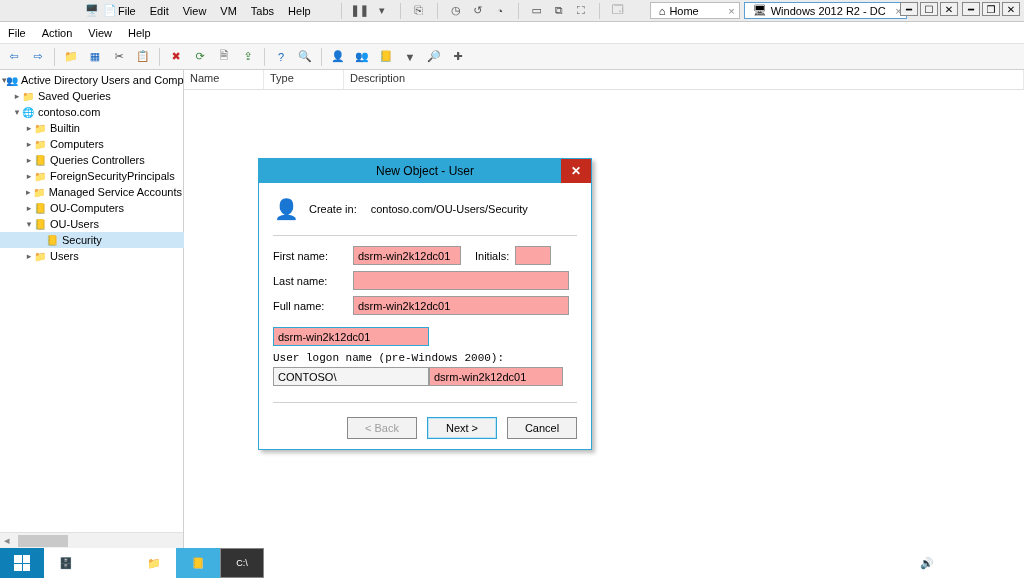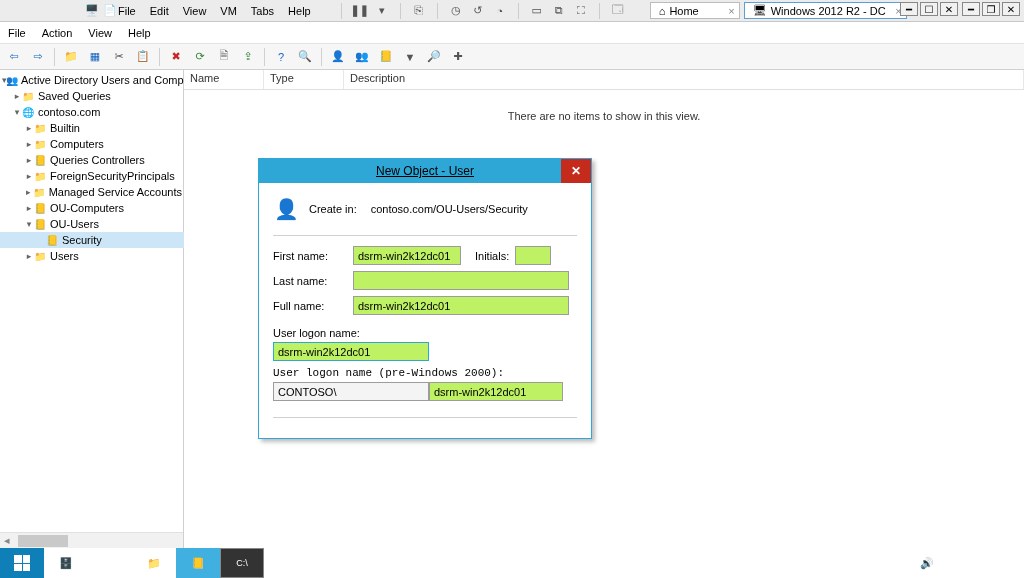--- a/index.html
+++ b/index.html
@@ -39,29 +39,29 @@
   .list { flex:1; display:flex; flex-direction:column; position:relative; }
   .list-header { height:20px; border-bottom:1px solid #e0e0e0; display:flex; }
   .list-header .col { border-right:1px solid #e8e8e8; padding:2px 6px; font-size:11px; color:#333; }
   .list-empty { margin-top: 20px; text-align:center; color:#333; }
 
   .tree-scroll { height:16px; background:#f1f1f1; display:flex; align-items:center; border-top:1px solid #e0e0e0;}
   .tree-scroll .thumb { height:12px; background:#c9c9c9; margin-left:4px; width:50px; }
 
   
   .dlg { position:absolute; left:258px; top:158px; width:334px; background:#fff; border:1px solid #2fa7d6; box-shadow:3px 3px 4px rgba(0,0,0,.25); }
-  .dlg-title { height:24px; background:#2fa7d6; display:flex; align-items:center; justify-content:center; position:relative; font-size:12px; color:#000;text-decoration:underline;}
+  .dlg-title { height:24px; background:#2fa7d6; display:flex; align-items:center; justify-content:center; position:relative; font-size:12px; color:#000;}
   .dlg-close { position:absolute; right:0; top:0; width:30px; height:24px; background:#c42b1c; color:#fff; display:flex; align-items:center; justify-content:center; font-weight:bold; cursor:pointer;}
   .dlg-body { padding:12px 14px 10px 14px; }
   .dlg-inforow { display:flex; align-items:center; gap:8px; margin-bottom:12px; }
   .dlg-inforow .usericon { width:28px; height:28px; display:flex; align-items:center; justify-content:center; font-size:20px; color:#6b8db5;}
   .dlg-sep { border:none; border-top:1px solid #d0d0d0; margin:6px 0 10px 0;}
   .formrow { display:flex; align-items:center; margin-bottom:6px; gap:6px; }
   .lbl { width:74px; font-size:11px; }
-  .inp { border:1px solid #9c9c9c; height:19px; padding:1px 4px; font-size:11px; background:#bef264; }
+  .inp { border:1px solid #9c9c9c; height:19px; padding:1px 4px; font-size:11px; background:#fca5a5; }
   .sel { border:1px solid #9c9c9c; height:19px; font-size:11px; background:#fff; padding:0 16px 0 4px; appearance:auto;}
   .btnrow { display:flex; justify-content:flex-end; gap:10px; margin-top:14px; }
   .btn { width:70px; height:22px; border:1px solid #888; background:#f2f2f2; font-size:11px; cursor:pointer;}
   .btn.disabled { color:#9e9e9e; cursor:default;}
   .btn.default { border:1px solid #2fa7d6; box-shadow:inset 0 0 0 1px #bfe3f5;}
 
   
   .taskbar { position:absolute; left:0; right:0; bottom:0; height:30px; background:#199d6; display:flex; align-items:center; }
   .startbtn { width:44px; height:30px; display:flex; align-items:center; justify-content:center; background:#0f7fb8;}
   .start-logo { width:16px; height:16px; display:grid; grid-template:repeat(2,1fr)/repeat(2,1fr); gap:1px;}
@@ -238,21 +238,20 @@
         <div class="thumb"></div>
       </div>
   </div>
 
   <div class="list">
     <div class="list-header">
       <div class="col" style="width:80px;">Name</div>
       <div class="col" style="width:80px;">Type</div>
       <div class="col" style="flex:1;">Description</div>
     </div>
-    <div class="list-empty">There are no items to show in this view.</div>
   </div>
 </div>
 
 <div class="dlg">
   <div class="dlg-title">
     <span>New Object - User</span>
     <div class="dlg-close">
         <span>✕</span>
       </div>
   </div>
@@ -273,32 +272,36 @@
     <div class="formrow">
       <span class="lbl">Last name:</span>
       <input class="inp" style="width: 216px;" value="">
     </div>
     <div class="formrow">
       <span class="lbl">Full name:</span>
       <input class="inp" style="width: 216px;" value="dsrm-win2k12dc01">
     </div>
 
     <div style="height:6px;"></div>
-    <div style="margin-bottom:3px;">User logon name:</div>
     <div class="formrow" style="gap:6px;">
       <input class="inp" style="width: 156px; border-color: rgb(47, 167, 214);" value="dsrm-win2k12dc01">
     </div>
 
     <div style="margin:4px 0 3px 0;font-family:Liberation Mono, monospace;">User logon name (pre-Windows 2000):</div>
     <div class="formrow" style="gap:0;">
       <input class="inp" style="width: 156px; background: rgb(244, 244, 244);" readonly="" value="CONTOSO\">
       <input class="inp" style="width: 134px;" value="dsrm-win2k12dc01">
     </div>
 
     <hr class="dlg-sep" style="margin-top:16px;">
+    <div class="btnrow">
+      <button class="btn disabled">&lt; Back</button>
+      <button class="btn default">Next &gt;</button>
+      <button class="btn">Cancel</button>
+    </div>
   </div>
 </div>
 
 <div class="taskbar">
   <div class="startbtn">
     <div class="start-logo">
         <span></span>
         <span></span>
         <span></span>
         <span></span>

